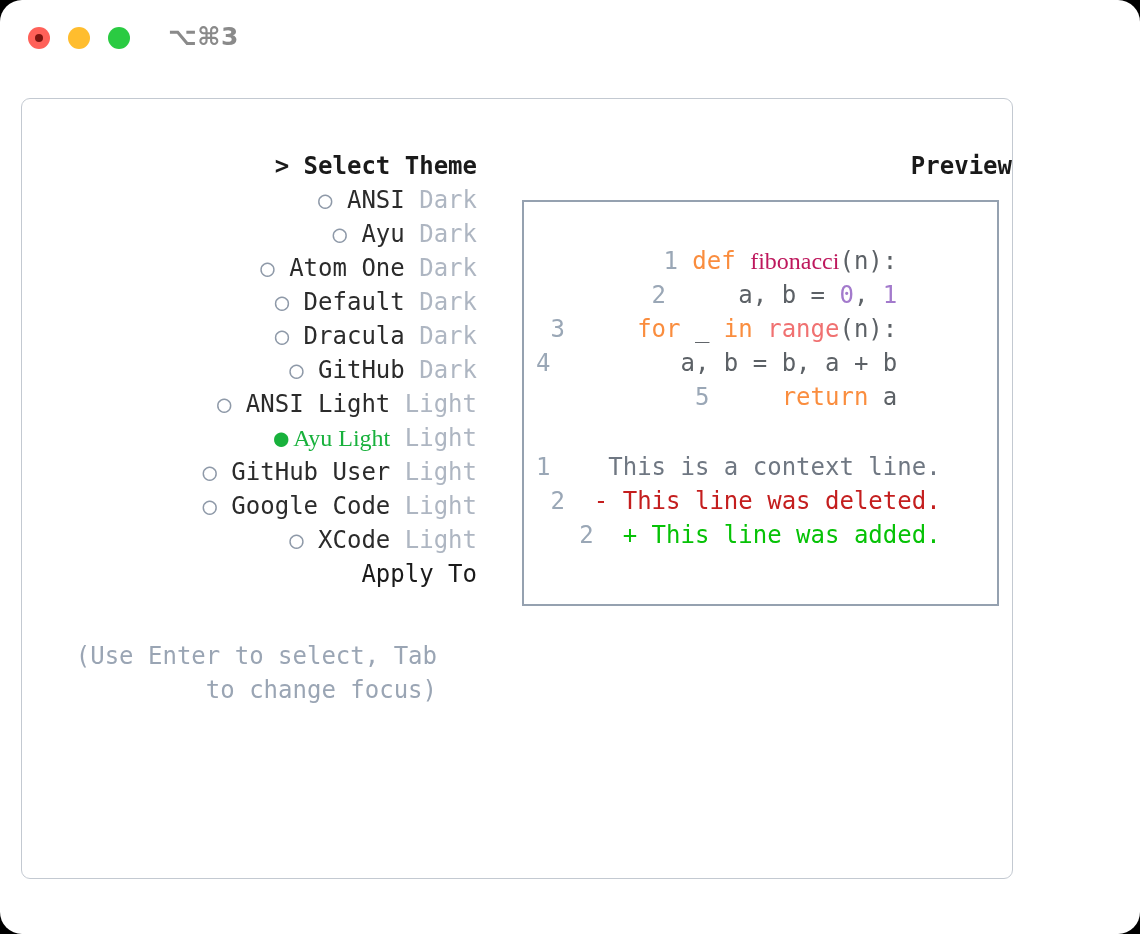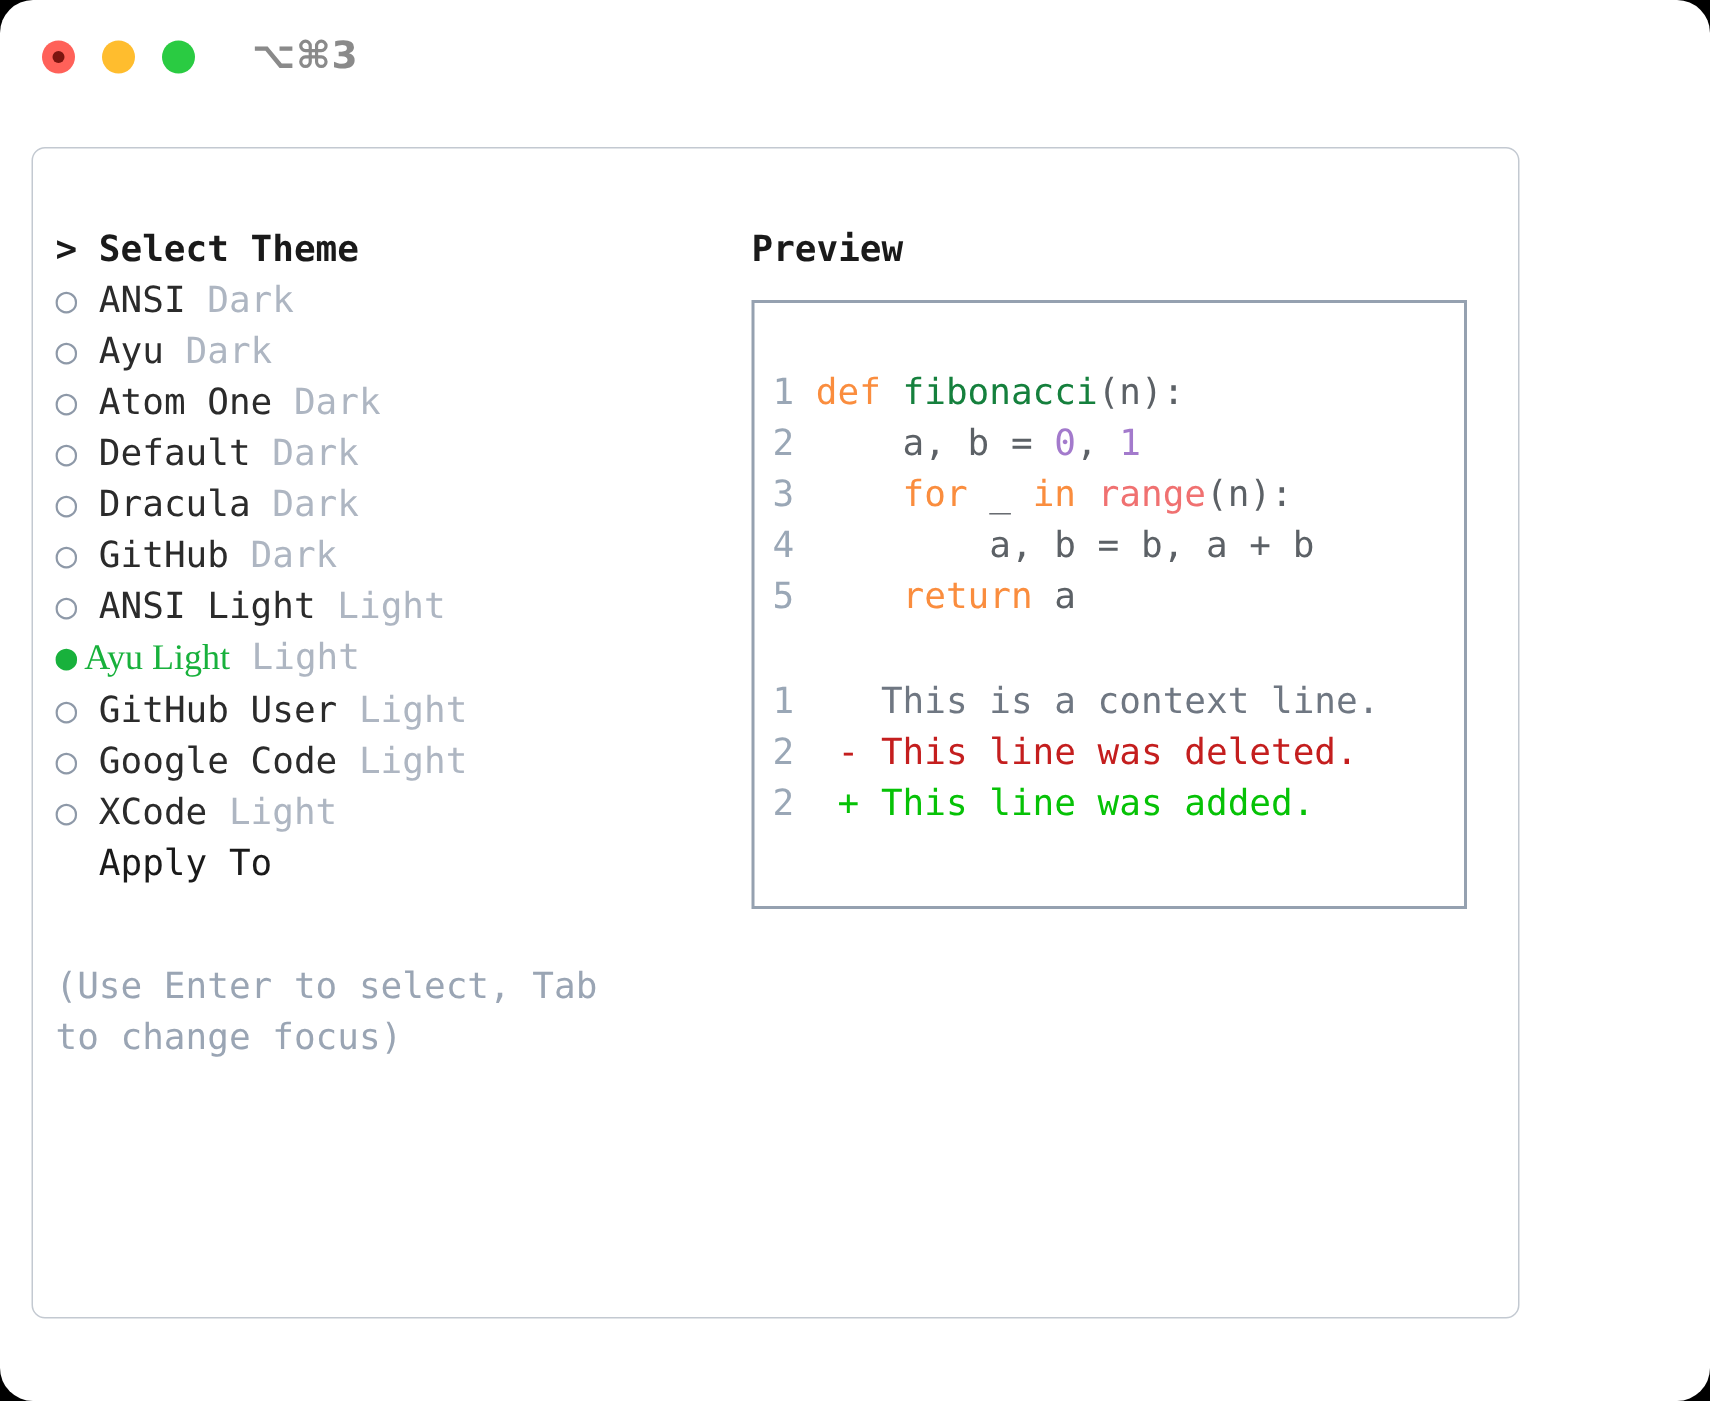--- a/index.html
+++ b/index.html
@@ -66,20 +66,21 @@
   .panel {
     position: absolute;
     left: 21px;
     top: 98px;
     width: 992px;
     height: 781px;
     border: 1.5px solid #C3C9D1;
     border-radius: 9px;
     box-sizing: border-box;
     background: #ffffff;
+    text-align: right;
   }
 
   .columns {
     position: absolute;
     left: 0; top: 0;
     width: 100%; height: 100%;
   }
 
   
   .left-col {
@@ -124,21 +125,21 @@
     line-height: 34px;
     color: #9AA5B4;
     width: 400px;
     margin-top: 48px;
     white-space: pre-wrap;
   }
 
   
   .right-col {
     position: absolute;
-    left: 479px;
+    left: 500px;
     top: 50px;
     width: 490px;
   }
   .preview-title {
     font-size: 24px;
     line-height: 34px;
     font-weight: bold;
     color: #1A1A1A;
   }
   .preview-box {
@@ -155,21 +156,21 @@
     left: 12px;
     top: 42px;
     font-size: 24px;
     line-height: 34px;
     white-space: pre;
   }
   .code .ln {
     color: #9AA7B6;
   }
   .kw      { color: #FA8D3E; }
-  .fn      { color: #15803d; }
+  .fn      { color: #be185d; font-family: Liberation Serif, serif; }
   .num     { color: #A37ACC; }
   .builtin { color: #F07171; }
   .plain   { color: #5C6166; }
   .punct   { color: #5C6166; }
 
   .diff {
     position: absolute;
     left: 12px;
     top: 248px;
     font-size: 24px;

